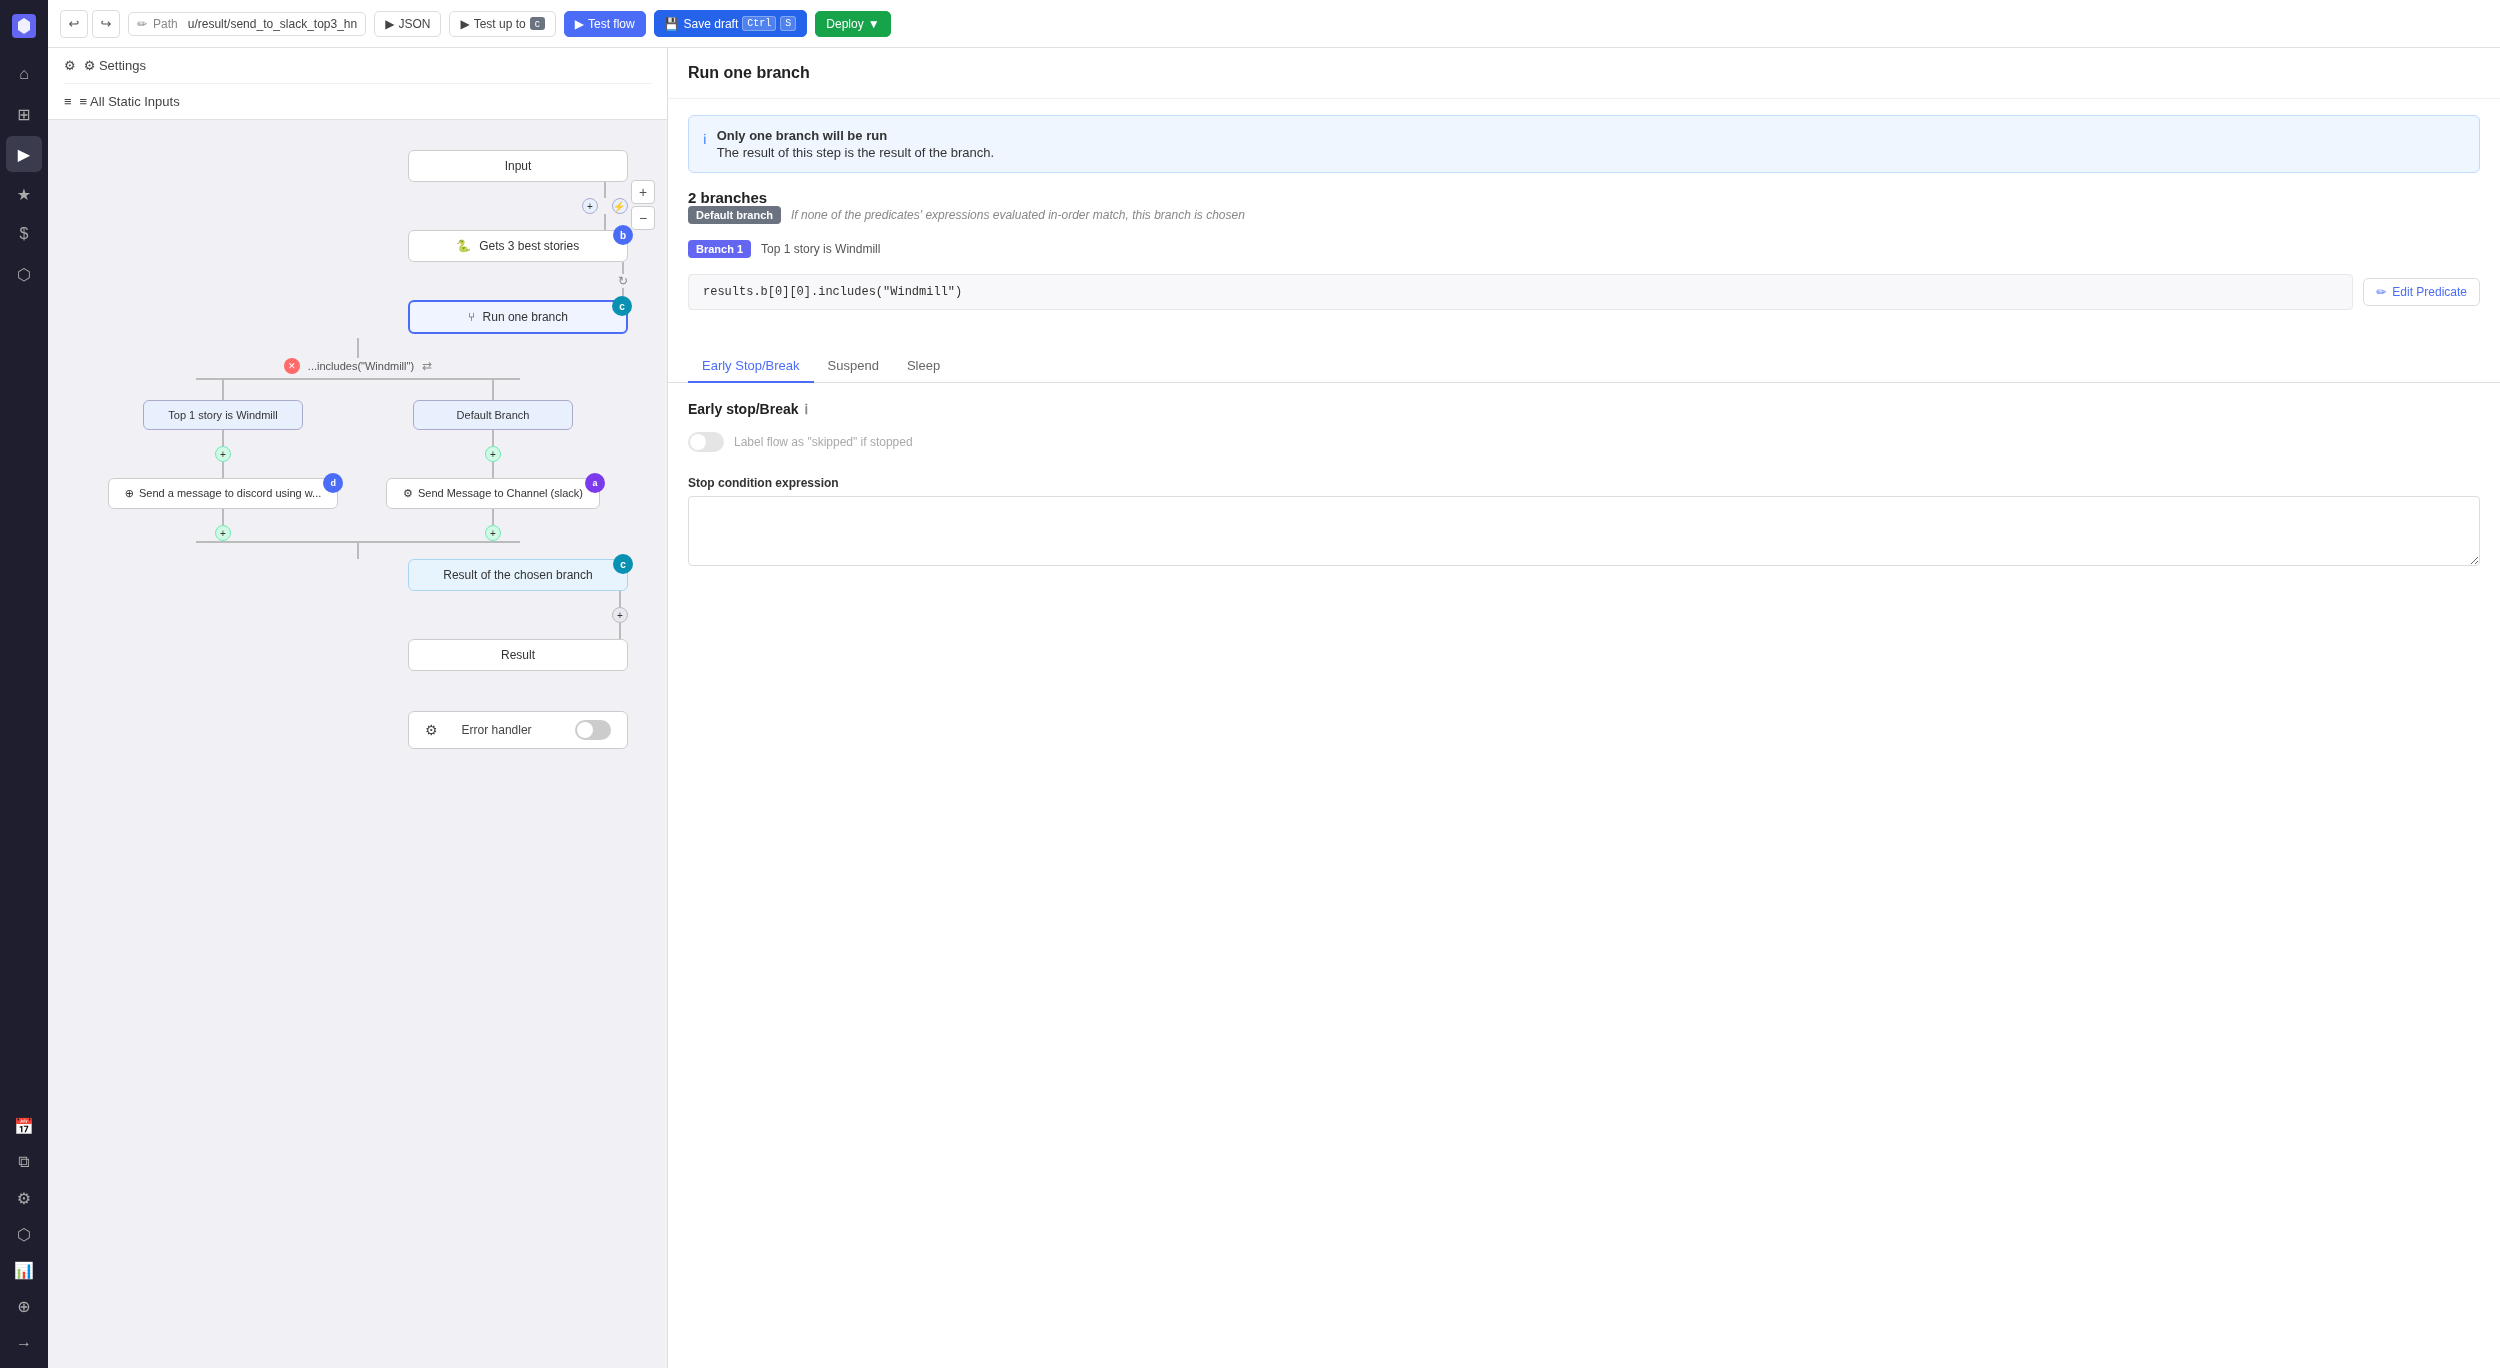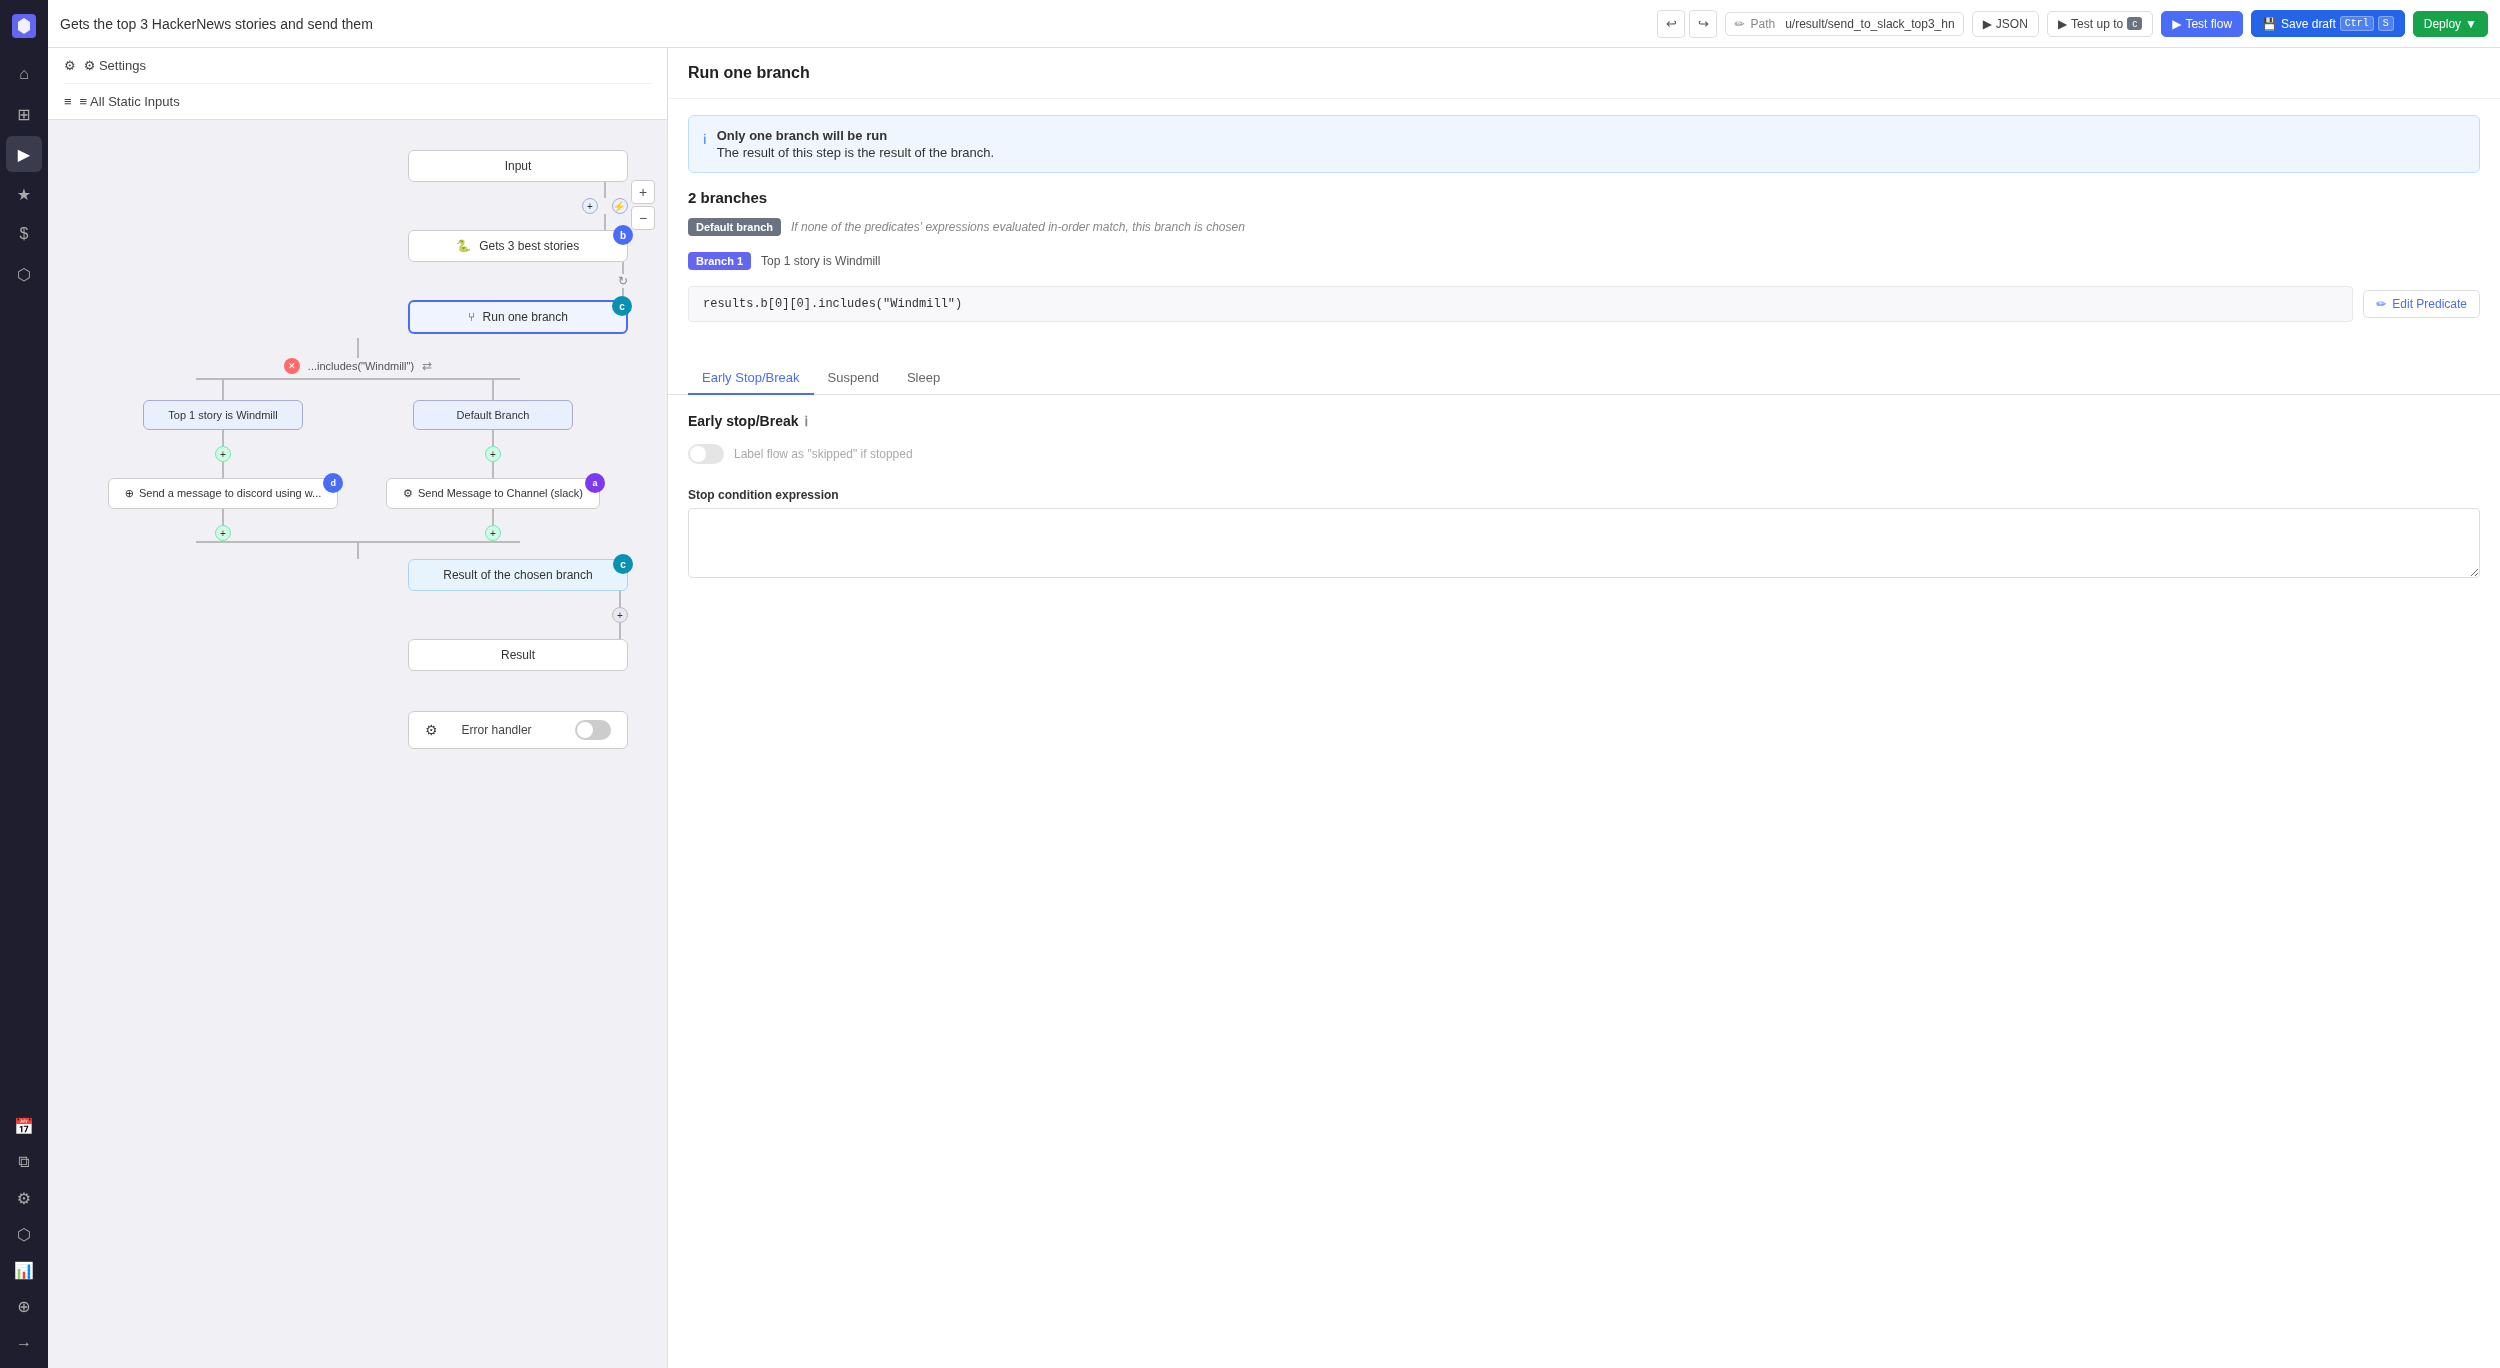--- a/index.html
+++ b/index.html
@@ -217,21 +217,21 @@
       margin: 16px 20px;
       background: #eff6ff;
       border: 1px solid #bfdbfe;
       border-radius: 6px;
       padding: 12px 14px;
       display: flex;
       gap: 10px;
     }
     .info-icon { color: #3b82f6; font-size: 14px; flex-shrink: 0; margin-top: 1px; }
     .branches-section { padding: 0 20px; }
-    .branches-title { font-size: 15px; font-weight: 600; color: #222; margin-bottom: 12px; }
+    .branches-title { font-size: 15px; font-weight: 600; color: #222; margin-bottom: 0; }
     .branch-item { margin-bottom: 16px; }
     .branch-item-header {
       display: flex; align-items: center; gap: 10px;
       margin-bottom: 8px;
     }
     .branch-tag {
       display: inline-flex; align-items: center;
       background: #6366f1;
       color: #fff;
       border-radius: 4px;
@@ -389,21 +389,20 @@
     <div class="sidebar-icon">⬡</div>
     <div class="sidebar-icon">📊</div>
     <div class="sidebar-icon">⊕</div>
     <div class="sidebar-icon">→</div>
   </div>
 </div>
 
 <div class="main">
 
   <div class="topbar">
-    <div class="topbar-title">Gets the top 3 HackerNews stories and send them</div>
     <div class="undo-redo">
       <button class="undo-redo" style="border:1px solid #ddd;background:#fff;border-radius:4px;width:28px;height:28px;cursor:pointer;color:#555;font-size:13px;">↩</button>
       <button class="undo-redo" style="border:1px solid #ddd;background:#fff;border-radius:4px;width:28px;height:28px;cursor:pointer;color:#555;font-size:13px;margin-left:2px;">↪</button>
     </div>
     <div class="path-area">
       <span class="path-icon">✏</span>
       <span style="font-size:12px;color:#888;margin-right:4px;">Path</span>
       <span style="font-size:12px;color:#444;">u/result/send_to_slack_top3_hn</span>
     </div>
     <button class="topbar-btn">

